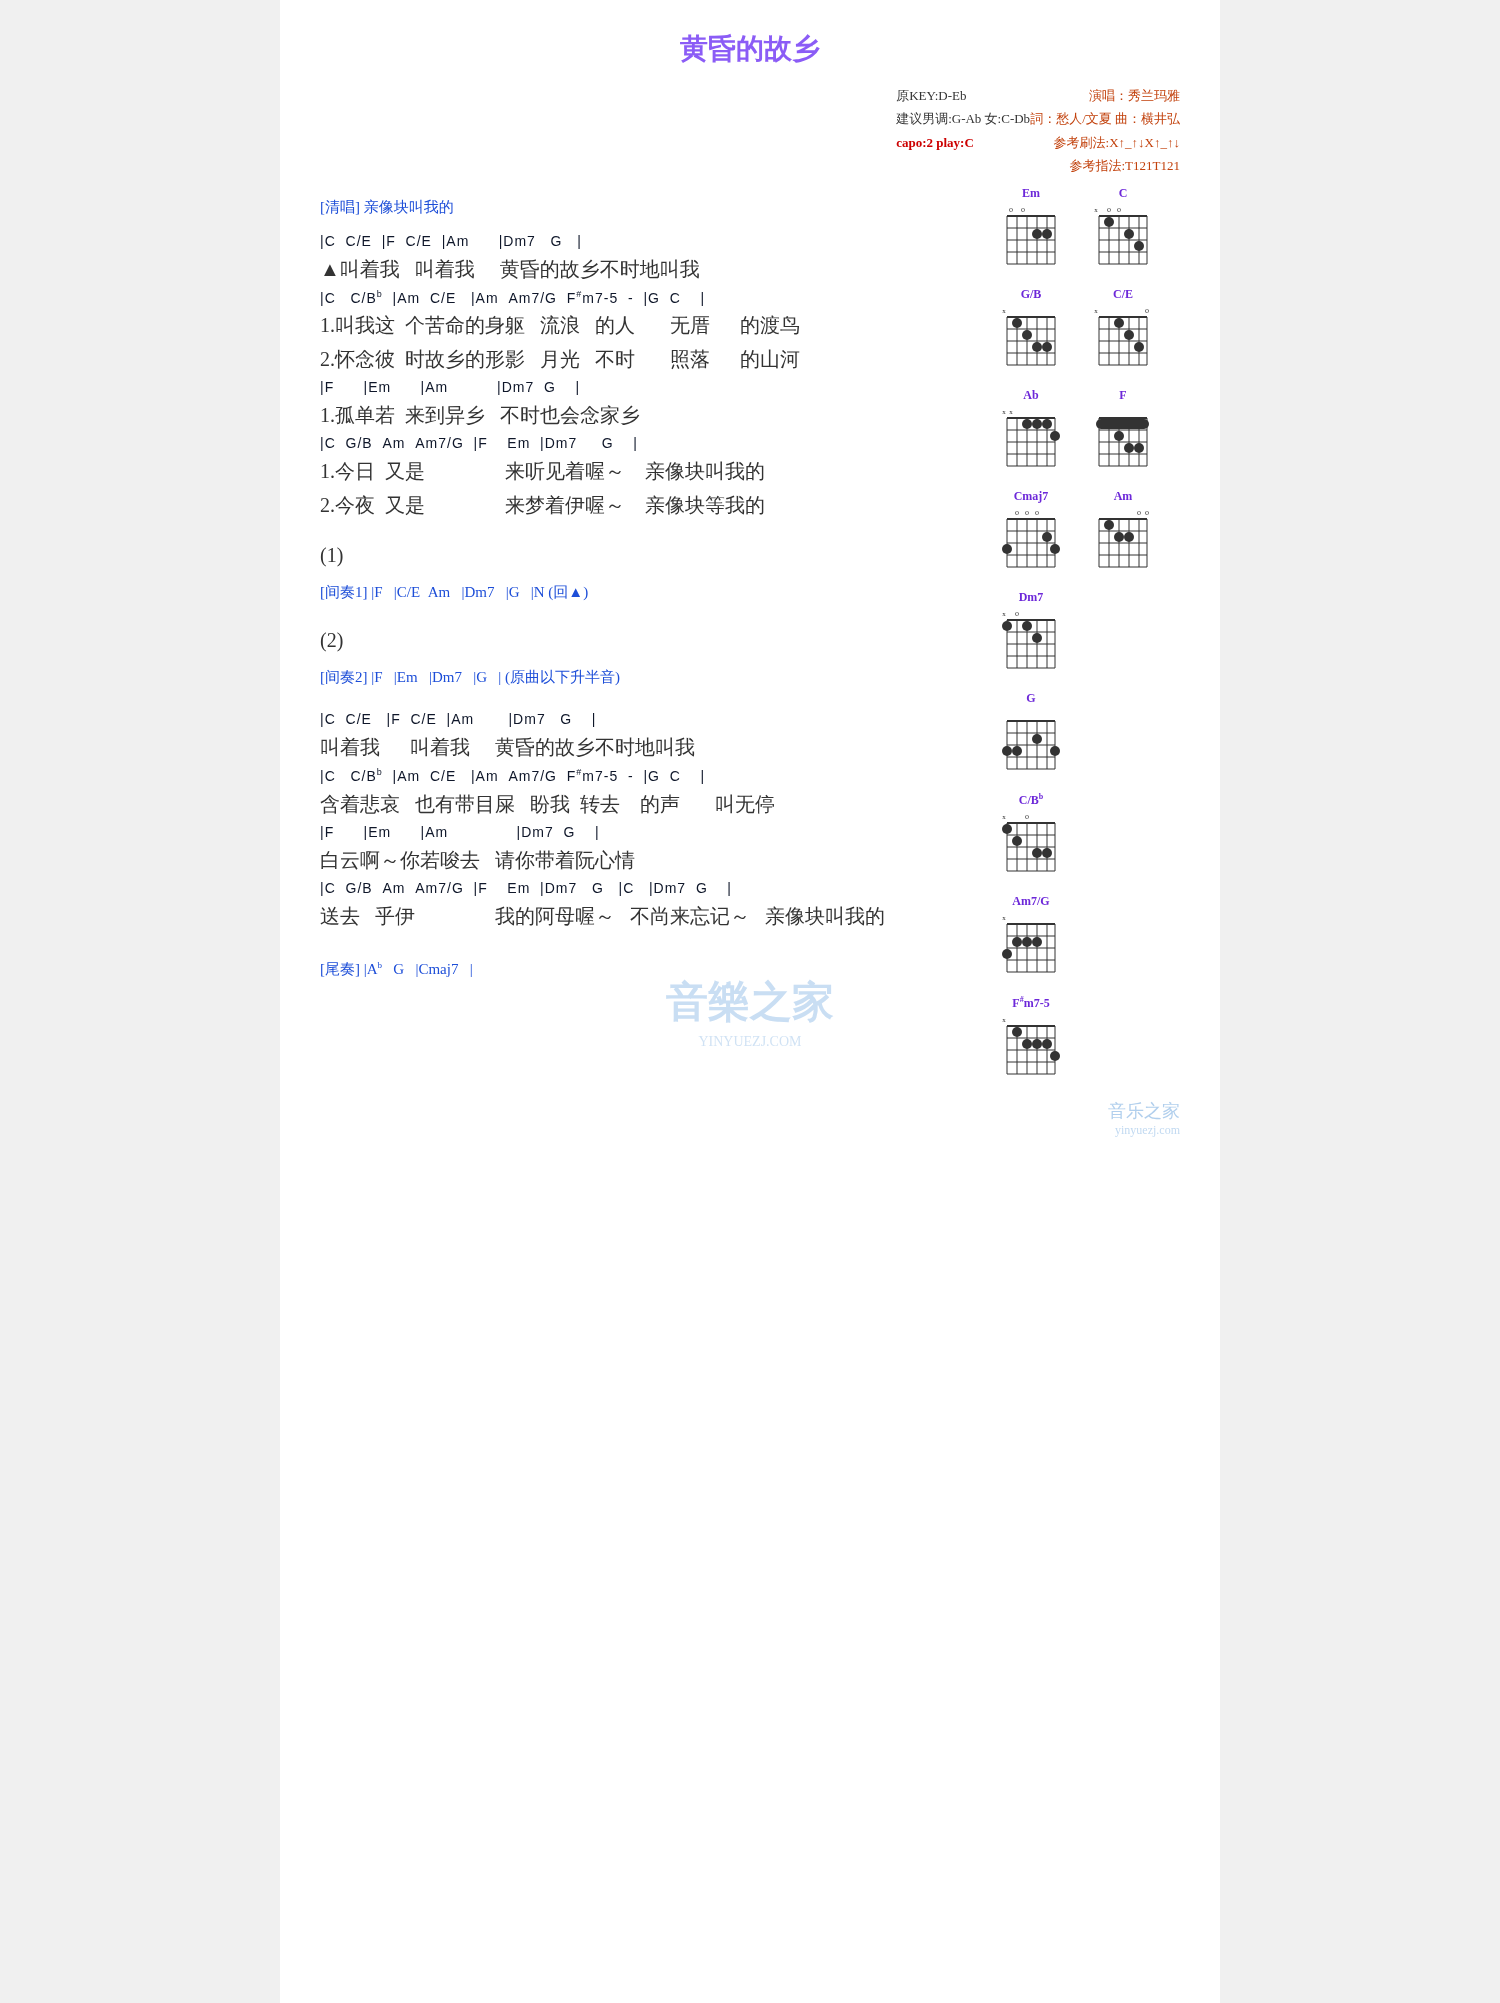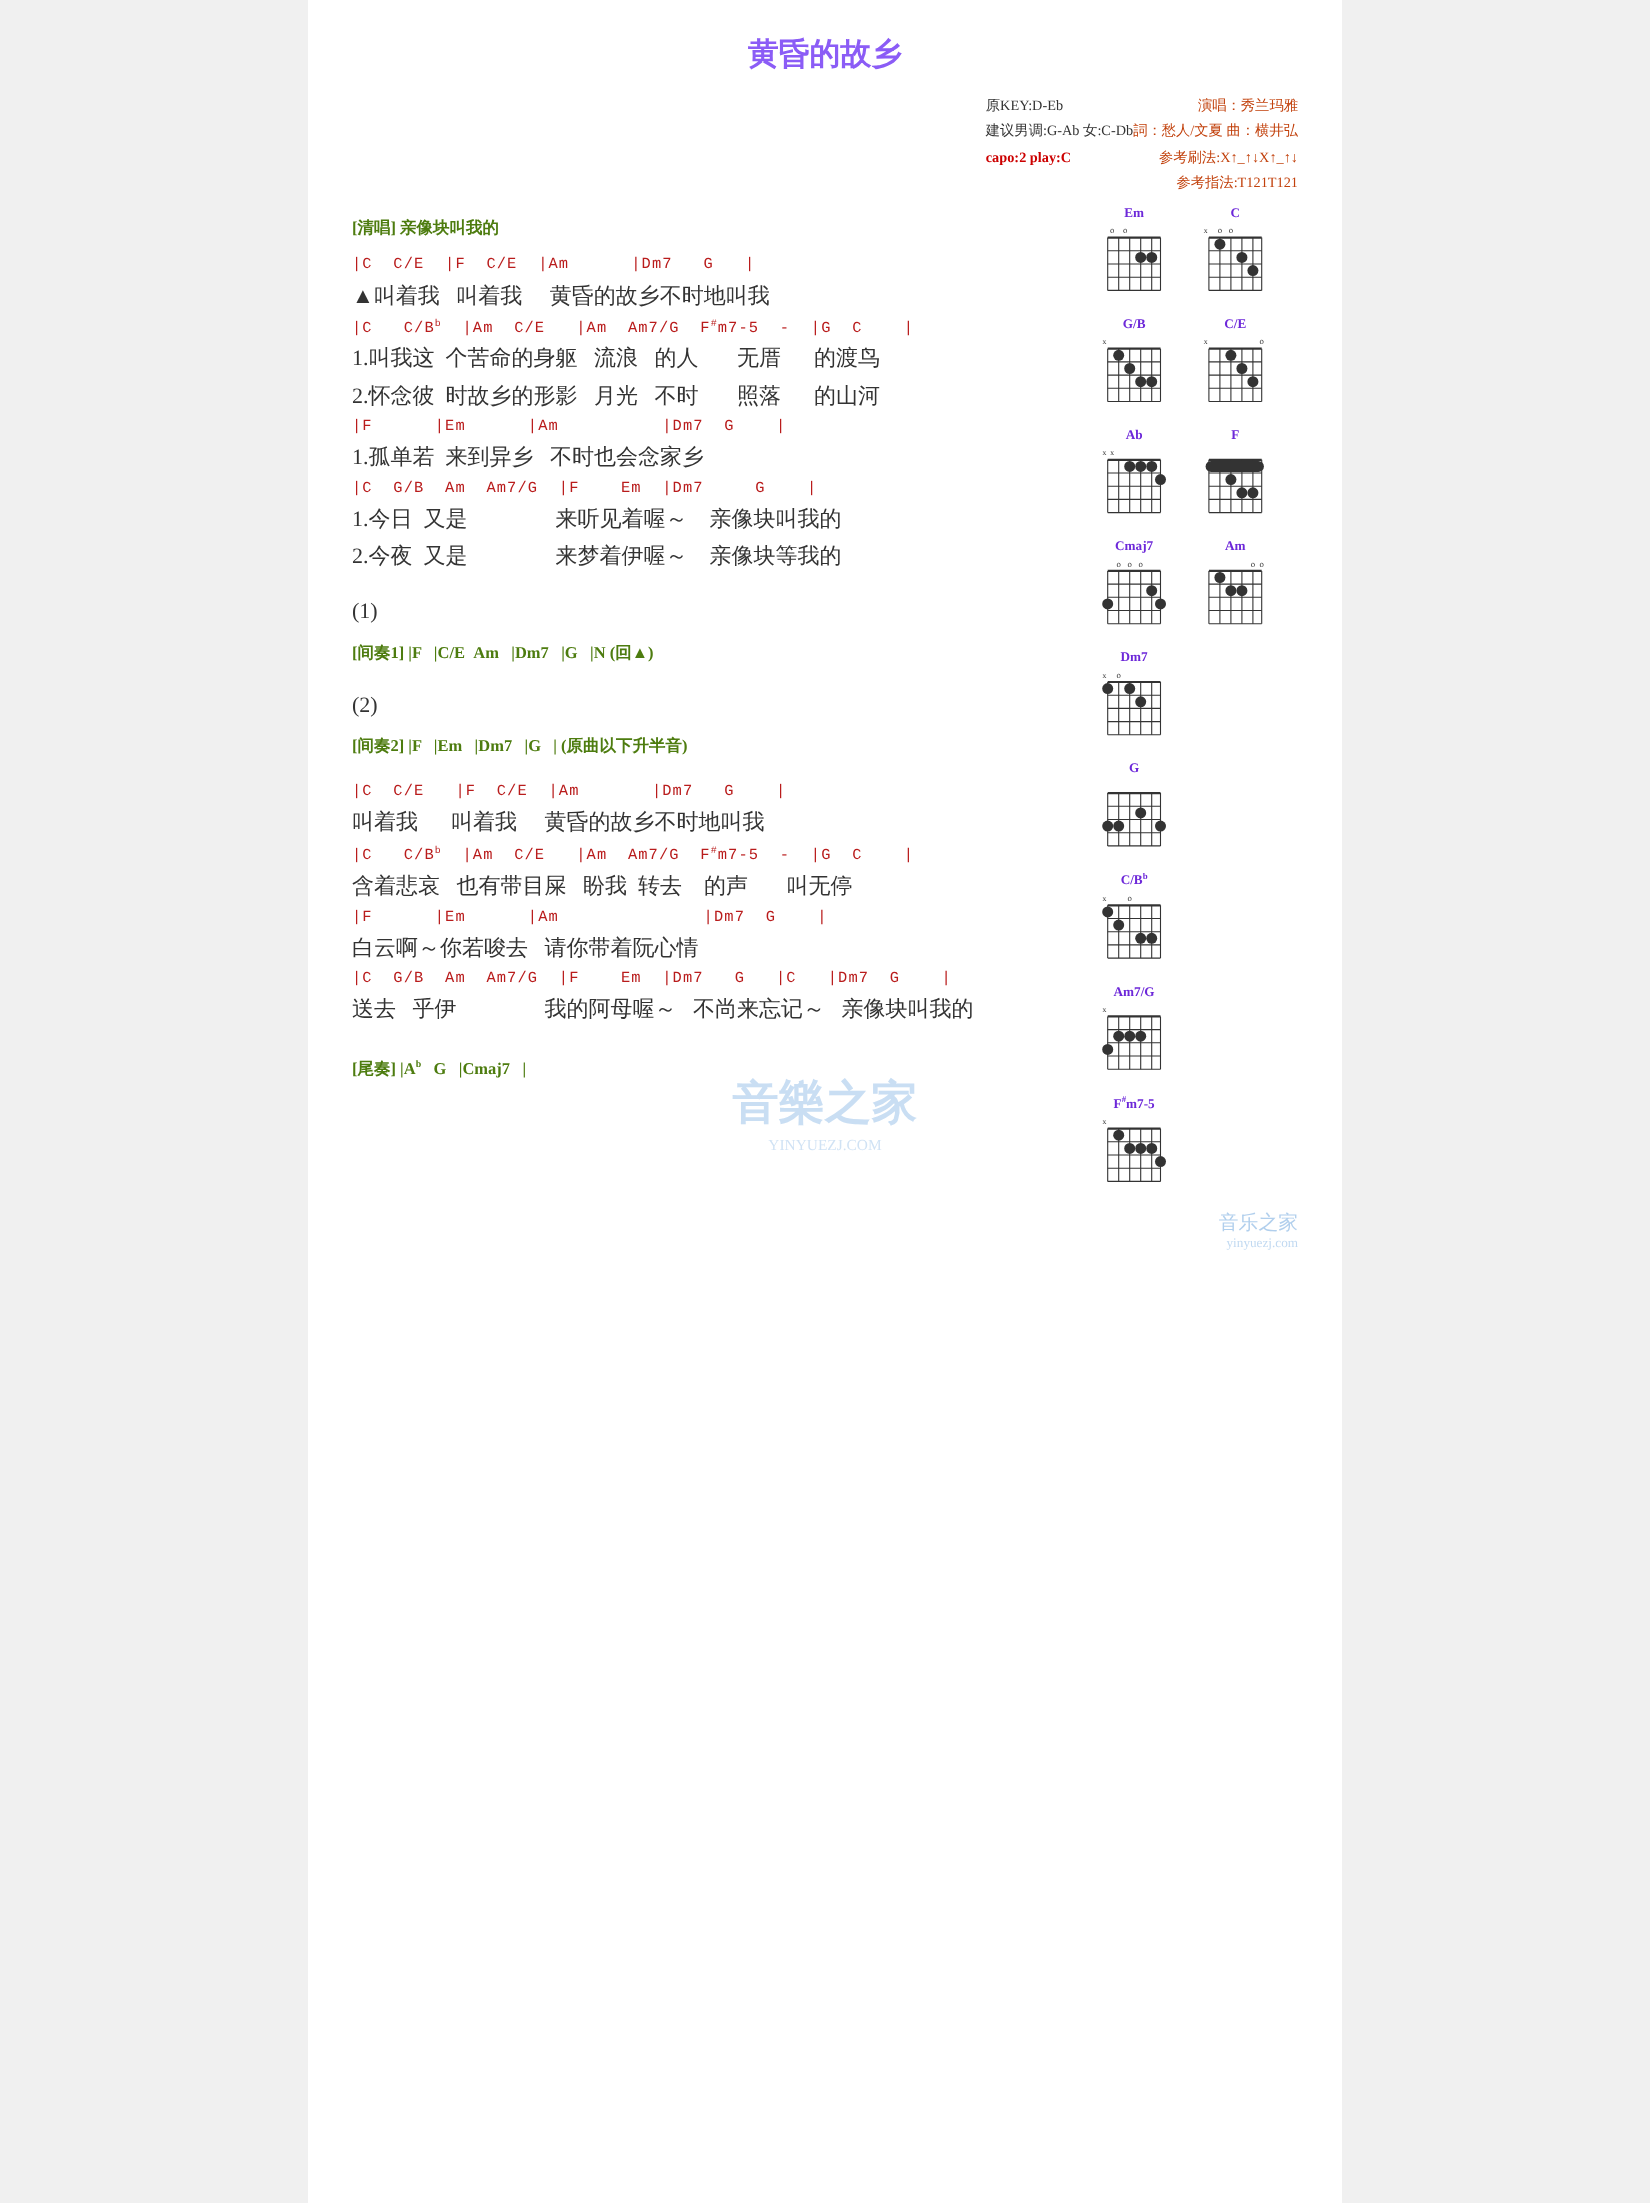--- a/index.html
+++ b/index.html
@@ -41,28 +41,28 @@
       font-weight: bold;
     }
     .meta-right {
       font-size: 13px;
       color: #c2410c;
       line-height: 1.8;
       text-align: right;
     }
     .section-header {
       font-size: 15px;
-      font-weight: bold;
-      color: #4d7c0f;
+      font-weight: normal;
+      color: #1d4ed8;
       margin: 12px 0 6px 0;
     }
     .chord-line {
       font-size: 14px;
-      color: #b91c1c;
-      font-family: Liberation Mono, monospace;
+      color: #0f172a;
+      font-family: Liberation Sans, sans-serif;
       margin: 4px 0;
       letter-spacing: 1px;
     }
     .lyric-line {
       font-size: 20px;
       color: #333;
       margin: 2px 0 2px 0;
       line-height: 1.6;
     }
     .main-content {

